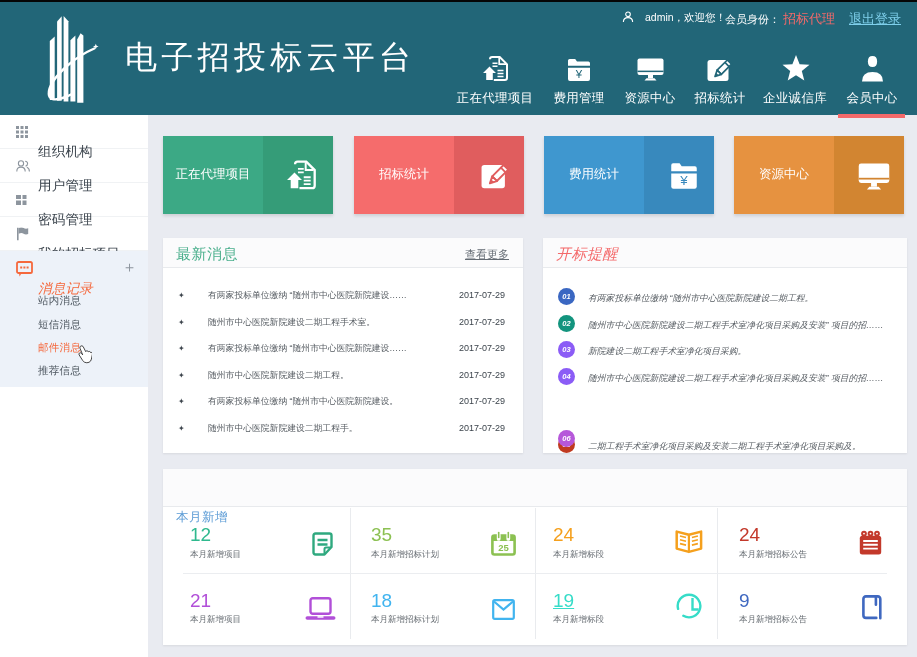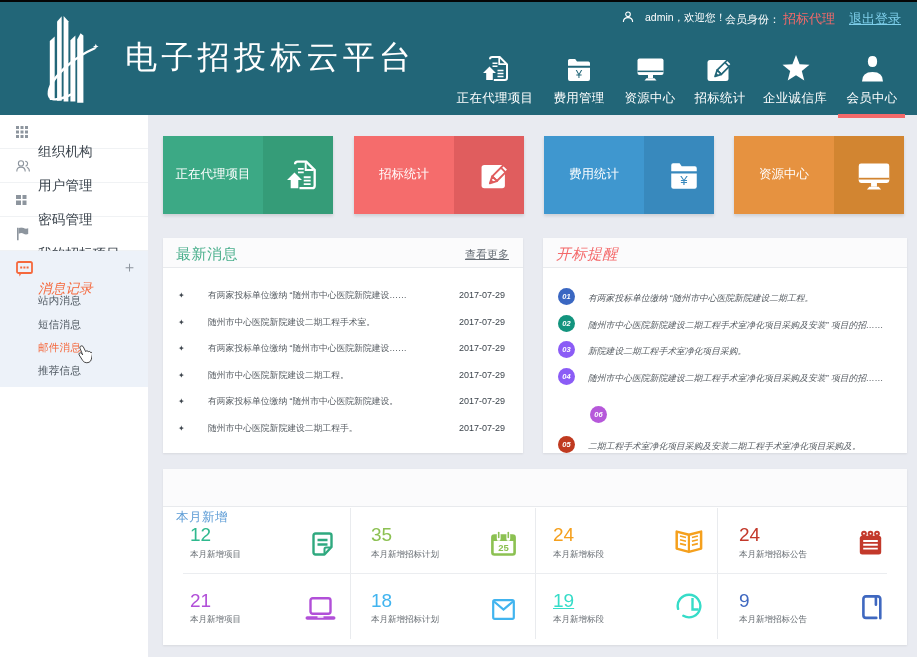--- a/index.html
+++ b/index.html
@@ -276,21 +276,21 @@
       <span class="ntxt">新院建设二期工程手术室净化项目采购。</span>
     </div>
   <div class="pitem" style="top:128px;">
       <span class="ncirc" style="background:#8b5cf6;">04</span>
       <span class="ntxt">随州市中心医院新院建设二期工程手术室净化项目采购及安装” 项目的招……</span>
     </div>
   <div class="pitem" style="top:154px;margin-top:42px;">
       <span class="ncirc" style="background:#c03a20;">05</span>
       <span class="ntxt">二期工程手术室净化项目采购及安装二期工程手术室净化项目采购及。</span>
     </div>
-  <div class="pitem" style="top:166px;margin-left:32px;">
+  <div class="pitem" style="top:190px;">
       <span class="ncirc" style="background:#b658da;">06</span>
     </div>
 </div>
 <div class="abs" style="left:163px;top:469px;width:744px;height:176px;background:#fff;box-shadow:0 1px 2px rgba(0,0,0,0.08);">
   <div class="abs" style="left:0;top:0;right:0;height:38px;background:#fbfbfc;border-bottom:1px solid #e8eaed;"></div>
   <span class="abs" style="left:13px;top:12px;font-size:12.5px;color:#5b9bd5;letter-spacing:0.5px;margin-top:28px;">本月新增</span>
 
   <div class="abs" style="left:187px;top:39px;width:1px;height:131px;background:#e9ebee;"></div>
   <div class="abs" style="left:372px;top:39px;width:1px;height:131px;background:#e9ebee;"></div>
   <div class="abs" style="left:554px;top:39px;width:1px;height:131px;background:#e9ebee;"></div>

